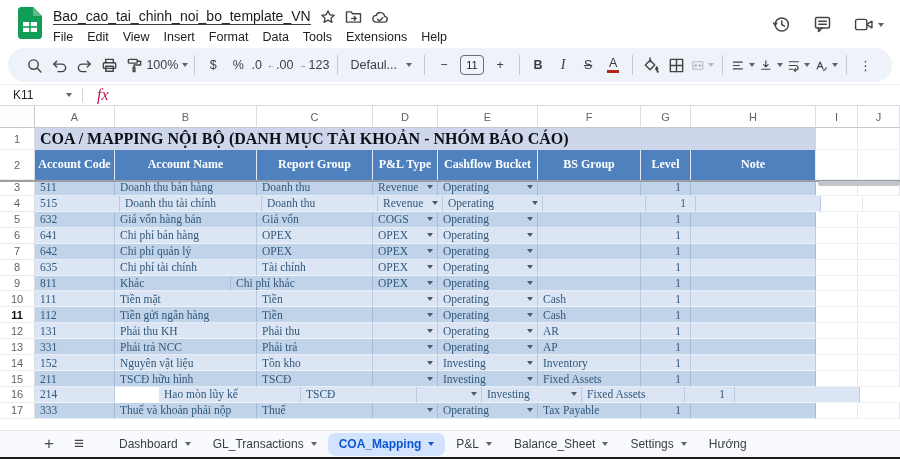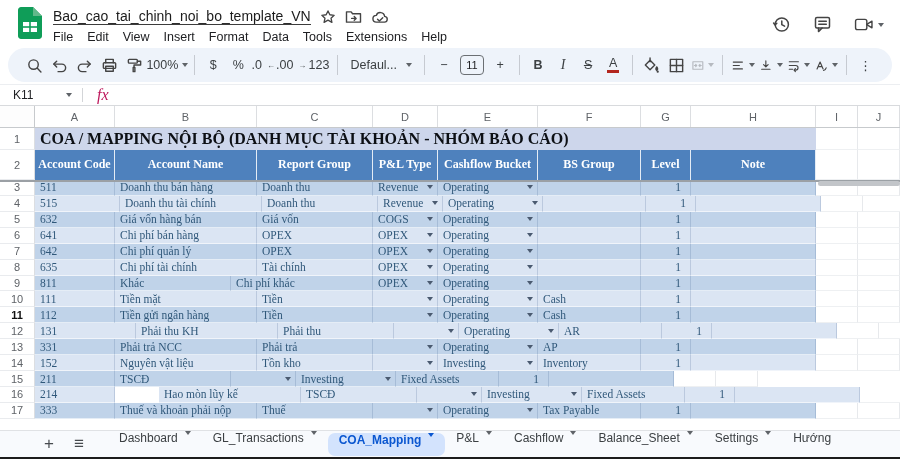--- a/index.html
+++ b/index.html
@@ -62,21 +62,21 @@
   .dcell.right{justify-content:flex-end;padding-right:9px}
   .dd{position:absolute;right:4px;top:50%;margin-top:-2px;width:0;height:0;border-left:3.5px solid transparent;border-right:3.5px solid transparent;border-top:4.5px solid #4a5a70}
   .filler{flex:none;background:#fff;border-right:1px solid #e7e9ec;border-bottom:1px solid #eef0f2}
   .freeze-line{position:absolute;left:0;top:52px;width:900px;height:2px;background:#9ba0a5}
   .hthumb{position:absolute;left:818px;top:53px;width:82px;height:5px;background:#c2c5c9;border-radius:3px}
 
   
   .sheetbar{height:29px;background:#f8fafd;border-top:1px solid #e0e2e5;border-bottom:2px solid #1c1c1c;display:flex;align-items:center;padding-left:34px;overflow:hidden;white-space:nowrap}
   .sb-btn{font-size:17px;color:#474b4f;width:30px;height:26px;display:flex;align-items:center;justify-content:center;flex:none}
   .tabs{display:flex;align-items:center;margin-left:14px;height:100%}
-  .tab{display:flex;align-items:flex-start;gap:7px;padding:0 11px;height:27px;font-size:12px;color:#3c4043;flex:none}
+  .tab{display:flex;align-items:center;gap:7px;padding:0 11px;height:27px;font-size:12px;color:#3c4043;flex:none}
   .tab.active{background:var(--active-tab-bg);color:var(--active-tab-text);font-weight:bold;border-radius:7px;height:23px}
   .tab.active .caret{border-top-color:var(--active-tab-text)}
   svg.line{fill:none;stroke:#444;stroke-width:1.5;stroke-linecap:round;stroke-linejoin:round}
   svg.line.gray{stroke:#b6bac0}
 </style>
 </head>
 <body>
 
 <div class="app">
 
@@ -592,21 +592,21 @@
             <span>1</span>
           </div>
           <div class="dcell" style="width: 125px;">
             <span></span>
           </div>
           <div class="filler" style="width: 42px; height: 15.93px;"></div>
           <div class="filler" style="width: 42px; height: 15.93px;"></div>
         </div>
         <div class="grow drow light" style="height: 15.93px;">
           <div class="rownum">12</div>
-          <div class="dcell" style="width: 101px;">
+          <div class="dcell" style="width: 80px;">
             <span>131</span>
           </div>
           <div class="dcell" style="width: 142px;">
             <span>Phải thu KH</span>
           </div>
           <div class="dcell" style="width: 116px;">
             <span>Phải thu</span>
           </div>
           <div class="dcell" style="width: 65px;">
             <span></span>
@@ -687,20 +687,23 @@
           <div class="dcell" style="width: 125px;">
             <span></span>
           </div>
           <div class="filler" style="width: 42px; height: 15.93px;"></div>
           <div class="filler" style="width: 42px; height: 15.93px;"></div>
         </div>
         <div class="grow drow dark" style="height: 15.93px;">
           <div class="rownum">15</div>
           <div class="dcell" style="width: 80px;">
             <span>211</span>
+          </div>
+          <div class="dcell" style="width: 142px;">
+            <span>TSCĐ hữu hình</span>
           </div>
           <div class="dcell" style="width: 116px;">
             <span>TSCĐ</span>
           </div>
           <div class="dcell" style="width: 65px;">
             <span></span>
             <span class="dd"></span>
           </div>
           <div class="dcell" style="width: 100px;">
             <span>Investing</span>
@@ -799,24 +802,20 @@
         </div>
         <div class="tab active">
           <span>COA_Mapping</span>
           <span class="caret"></span>
         </div>
         <div class="tab">
           <span>P&amp;L</span>
           <span class="caret"></span>
         </div>
         <div class="tab">
-          <span>Cashflow</span>
-          <span class="caret"></span>
-        </div>
-        <div class="tab">
           <span>Balance_Sheet</span>
           <span class="caret"></span>
         </div>
         <div class="tab">
           <span>Settings</span>
           <span class="caret"></span>
         </div>
         <div class="tab">
           <span>Hướng</span>
         </div>

